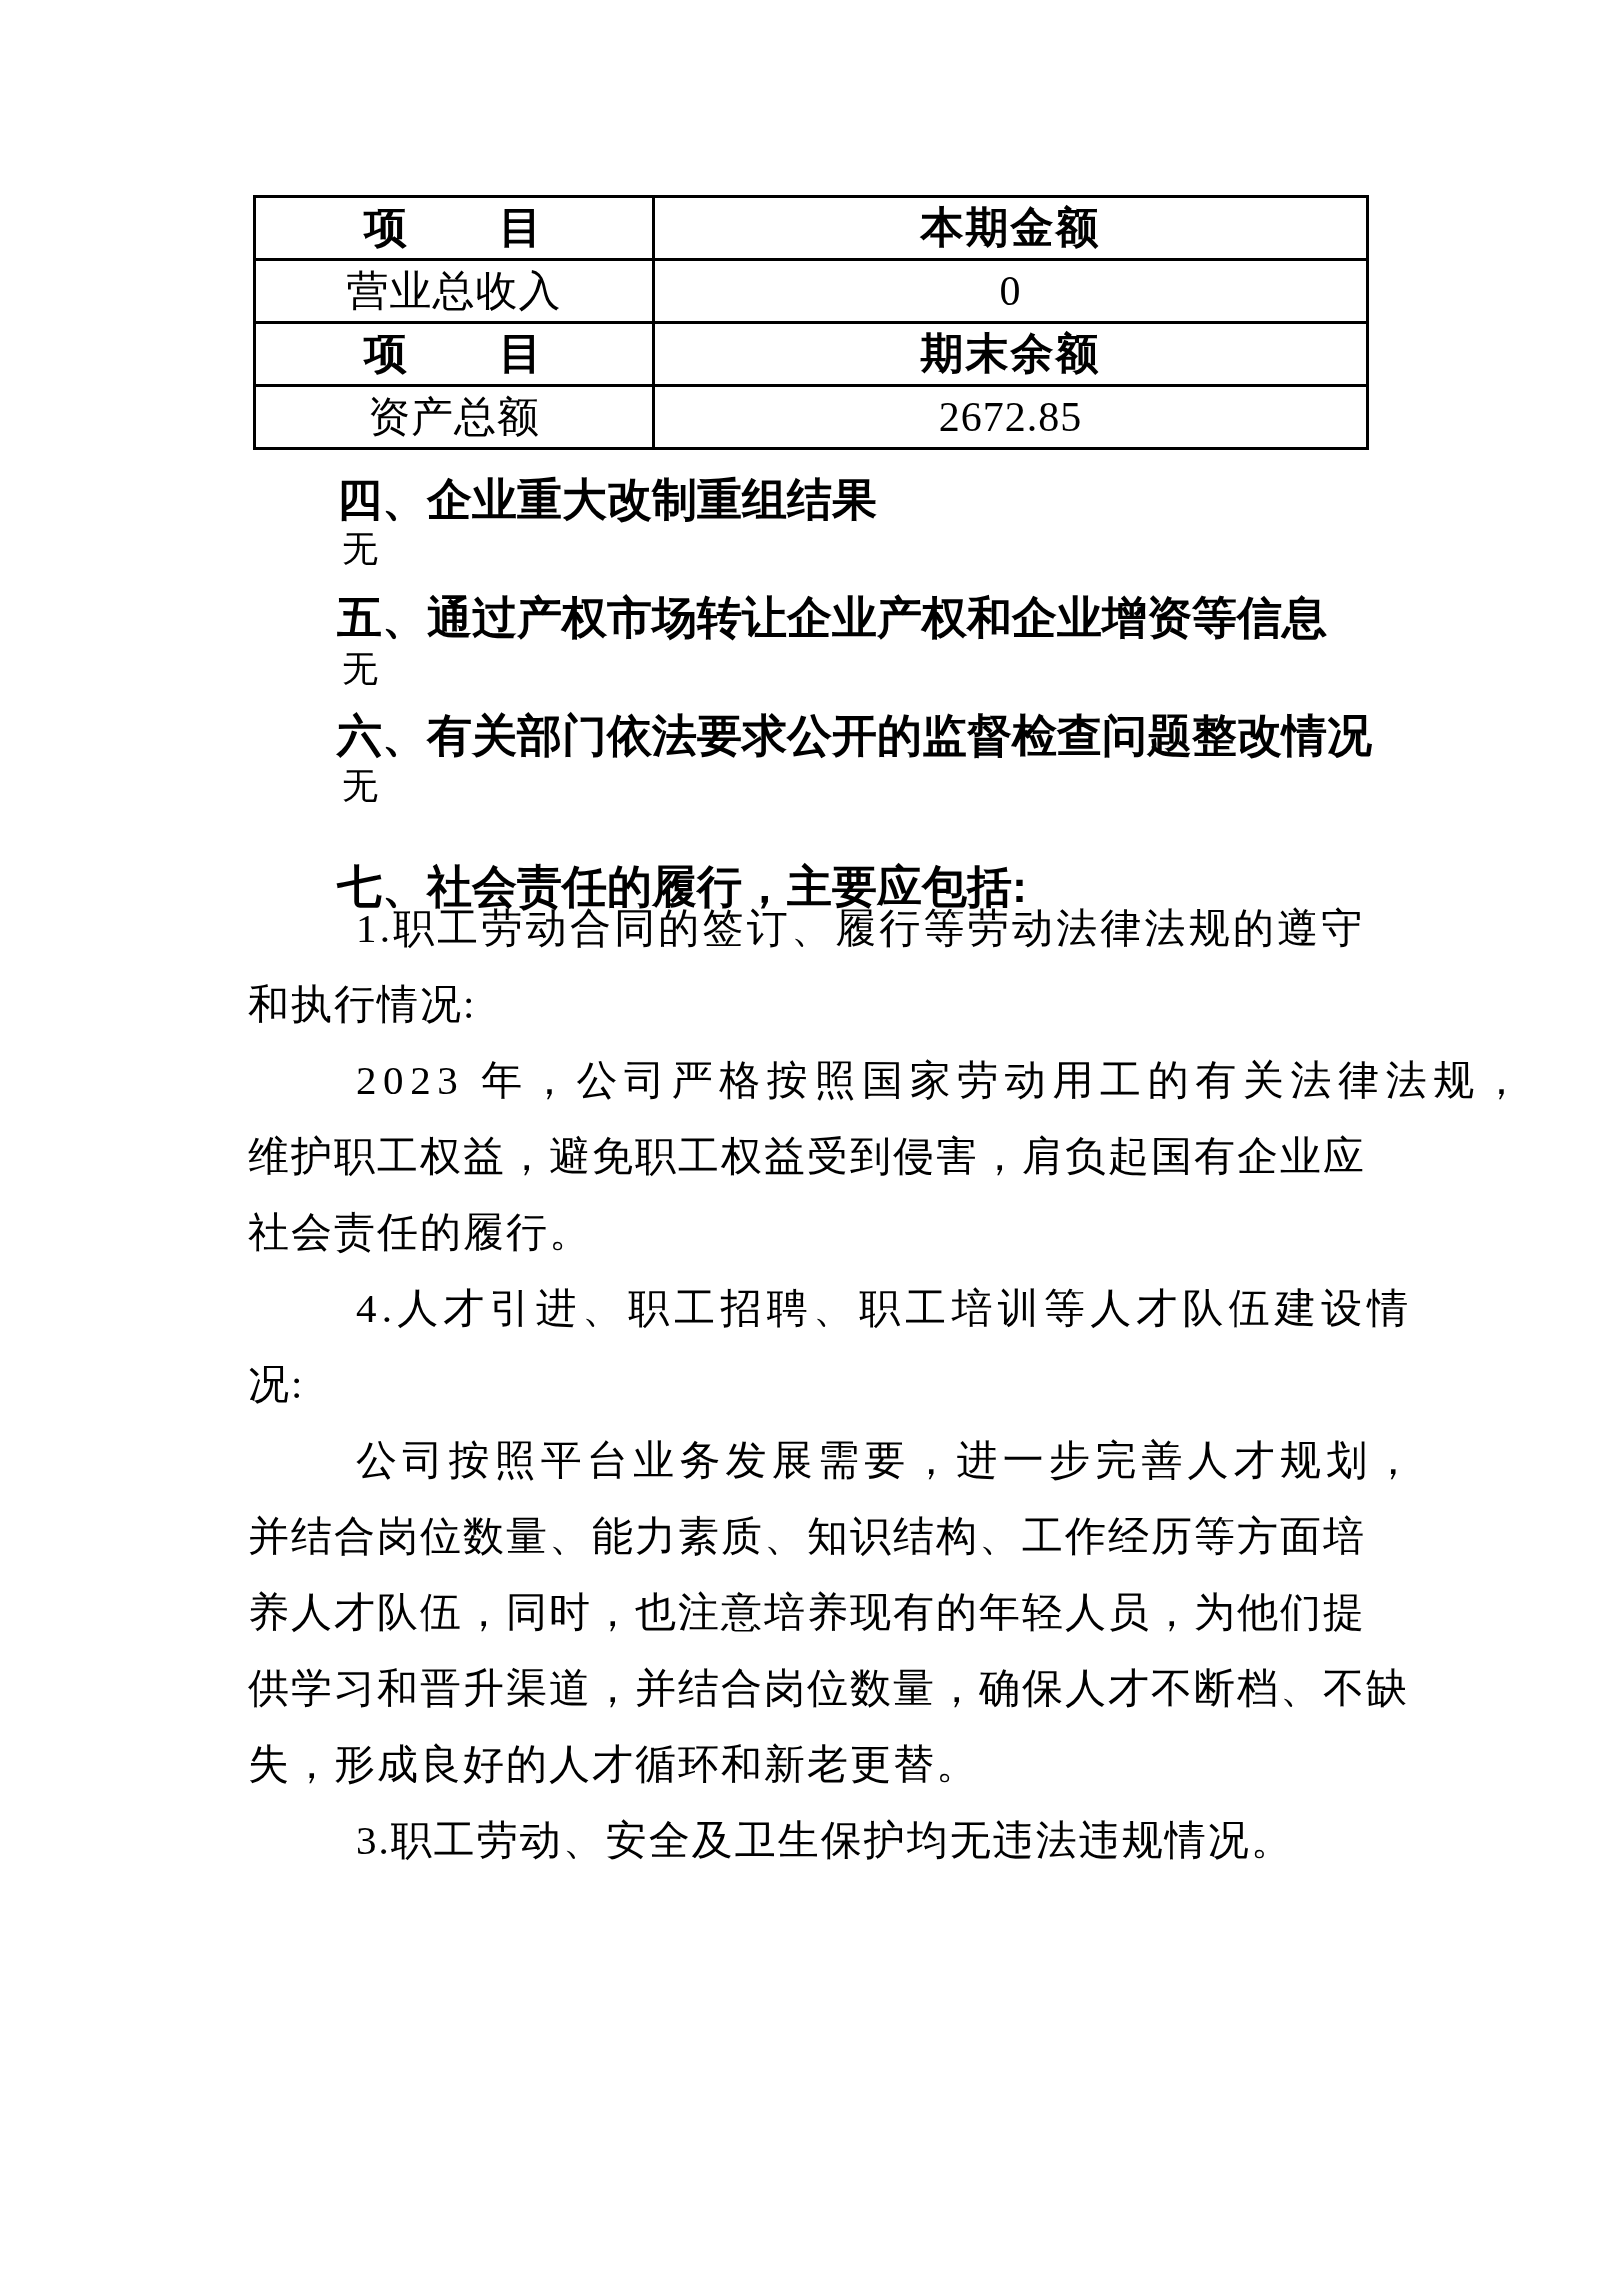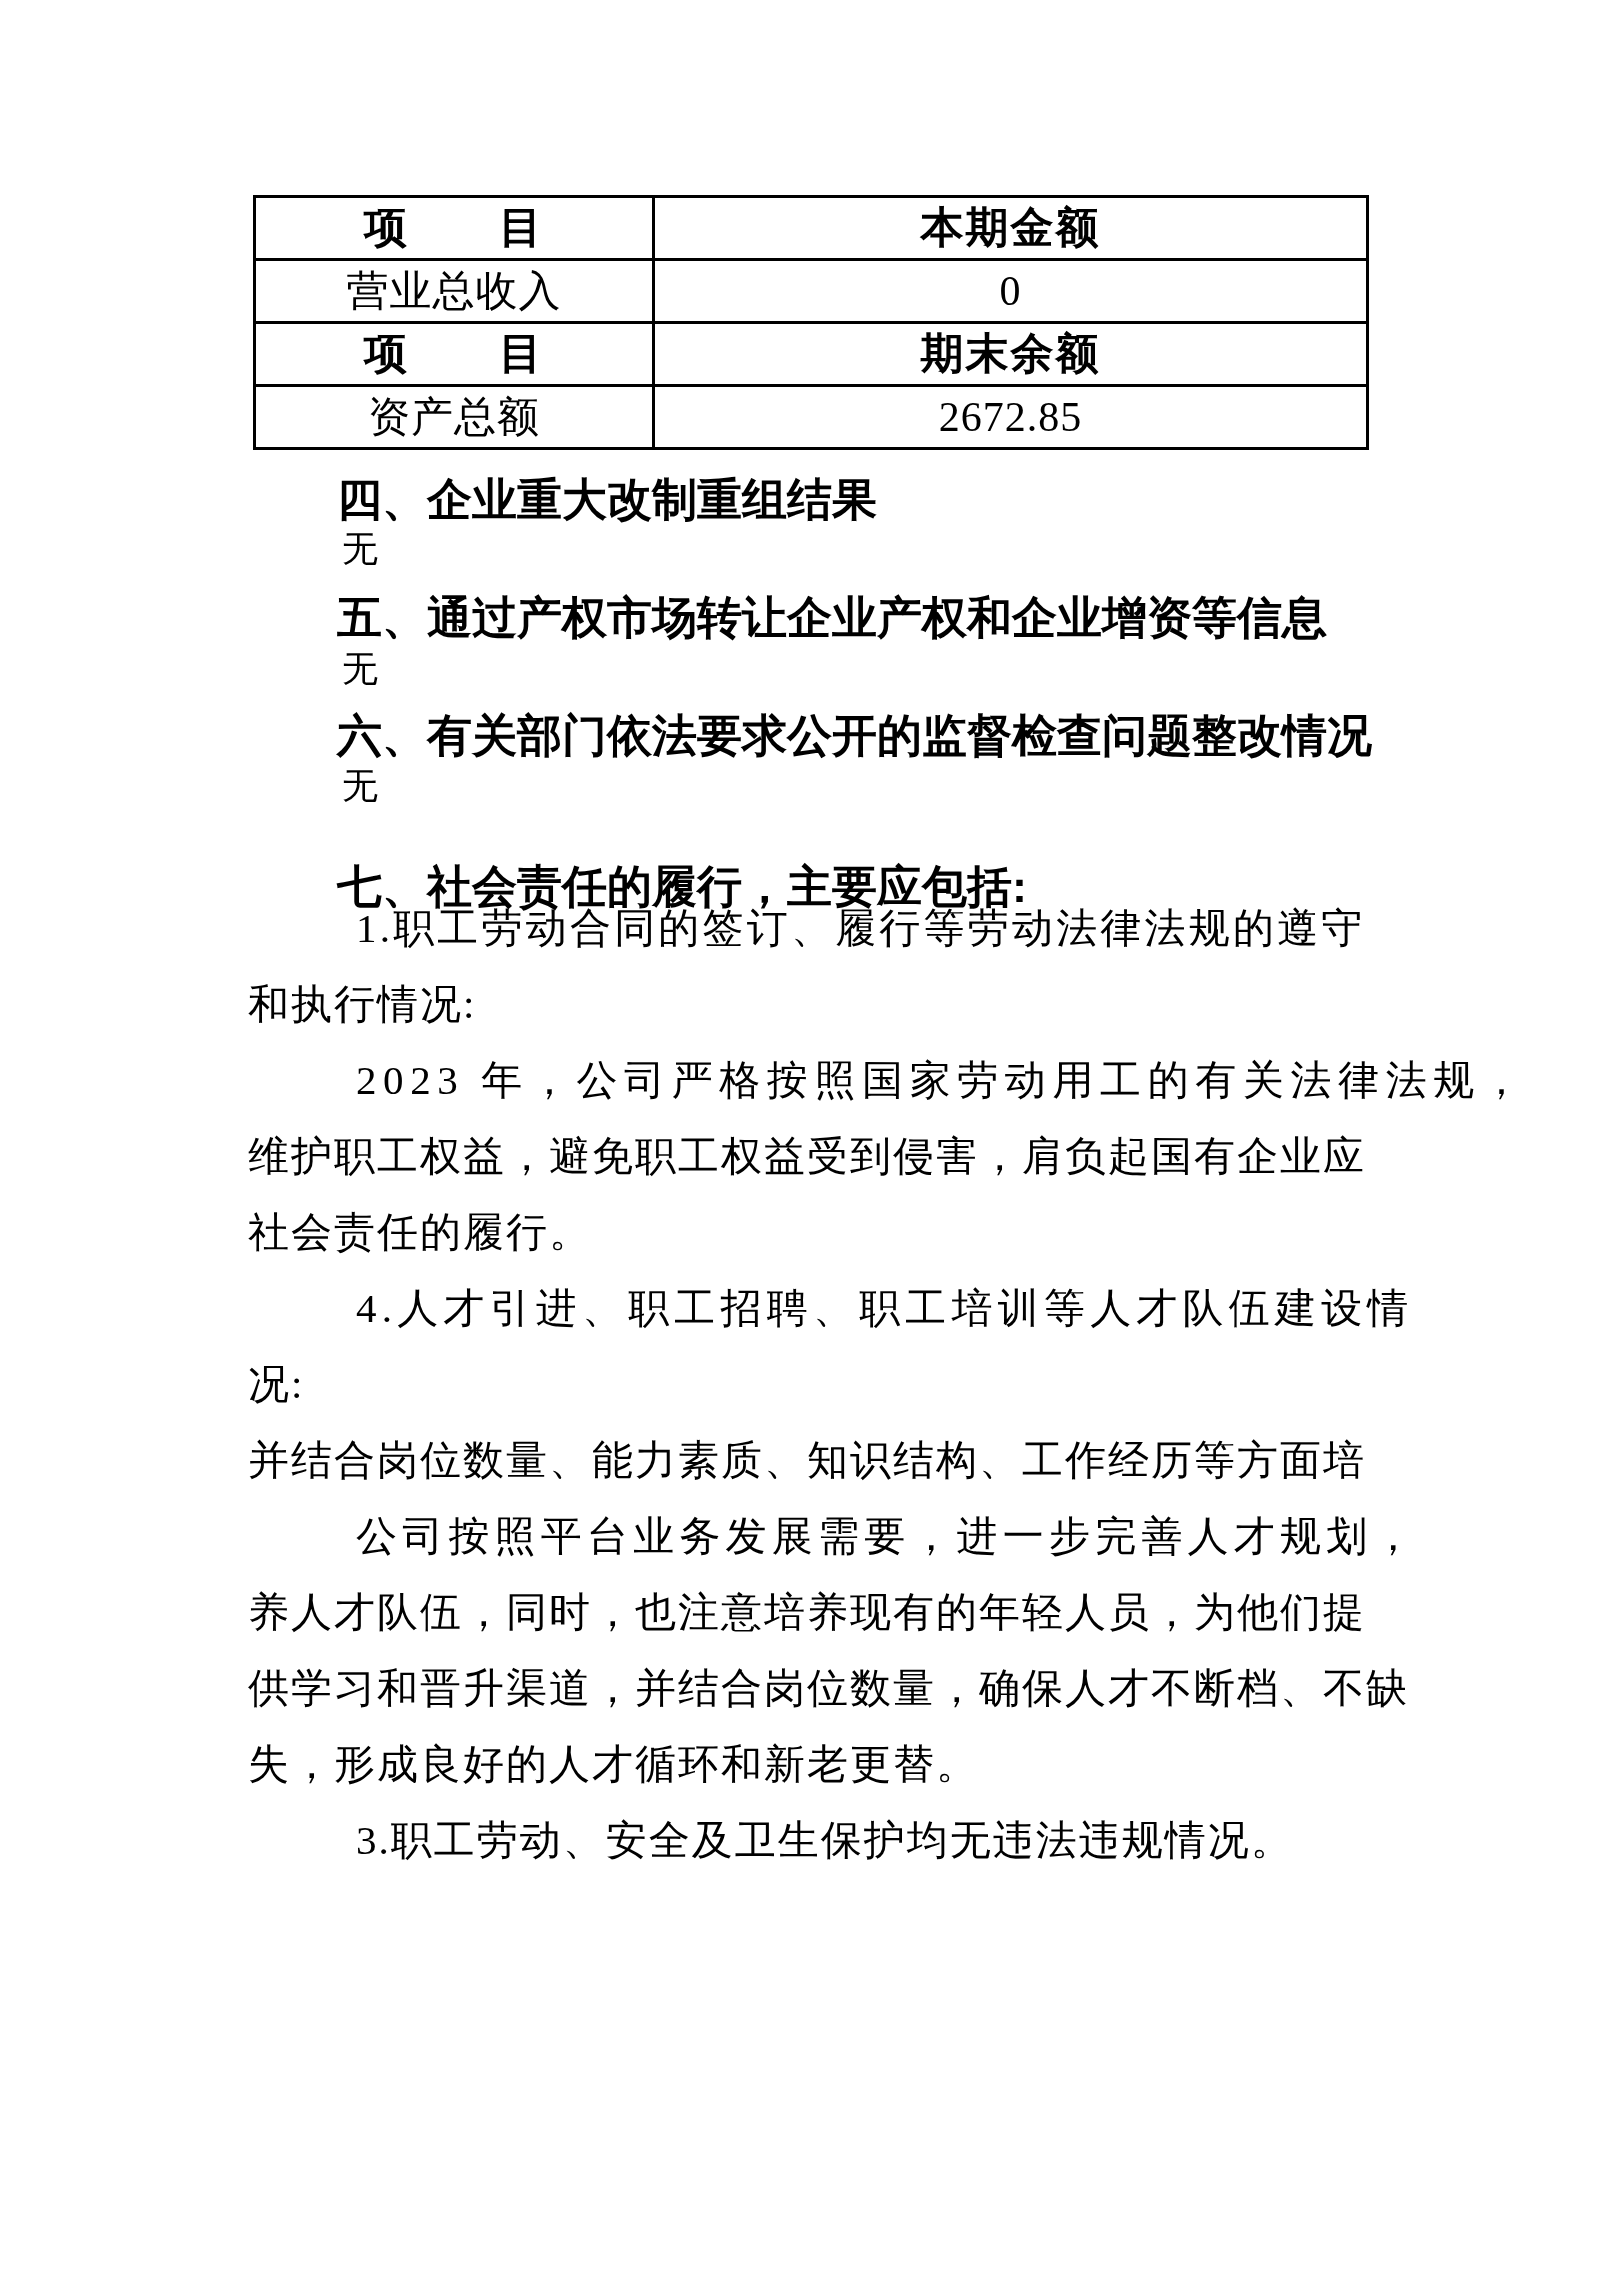--- a/index.html
+++ b/index.html
@@ -94,22 +94,22 @@
   <div class="sec-h" style="top:824px;margin-top:35px;">七、社会责任的履行，主要应包括:</div>
 
   <div class="bodytext">
     <div class="bl ind sp3">1.职工劳动合同的签订、履行等劳动法律法规的遵守</div>
     <div class="bl">和执行情况:</div>
     <div class="bl ind sp7">2023 年，公司严格按照国家劳动用工的有关法律法规，</div>
     <div class="bl">维护职工权益，避免职工权益受到侵害，肩负起国有企业应</div>
     <div class="bl">社会责任的履行。</div>
     <div class="bl ind sp5">4.人才引进、职工招聘、职工培训等人才队伍建设情</div>
     <div class="bl">况:</div>
+    <div class="bl ind sp5">公司按照平台业务发展需要，进一步完善人才规划，</div>
     <div class="bl">并结合岗位数量、能力素质、知识结构、工作经历等方面培</div>
-    <div class="bl ind sp5">公司按照平台业务发展需要，进一步完善人才规划，</div>
     <div class="bl">养人才队伍，同时，也注意培养现有的年轻人员，为他们提</div>
     <div class="bl">供学习和晋升渠道，并结合岗位数量，确保人才不断档、不缺</div>
     <div class="bl">失，形成良好的人才循环和新老更替。</div>
     <div class="bl ind">3.职工劳动、安全及卫生保护均无违法违规情况。</div>
   </div>
 
 </div>
 
 
 </body></html>

